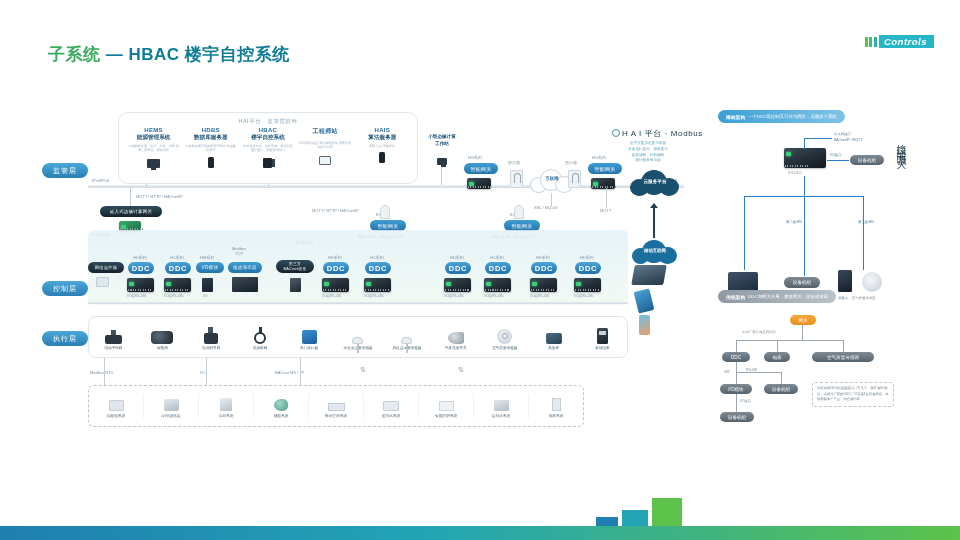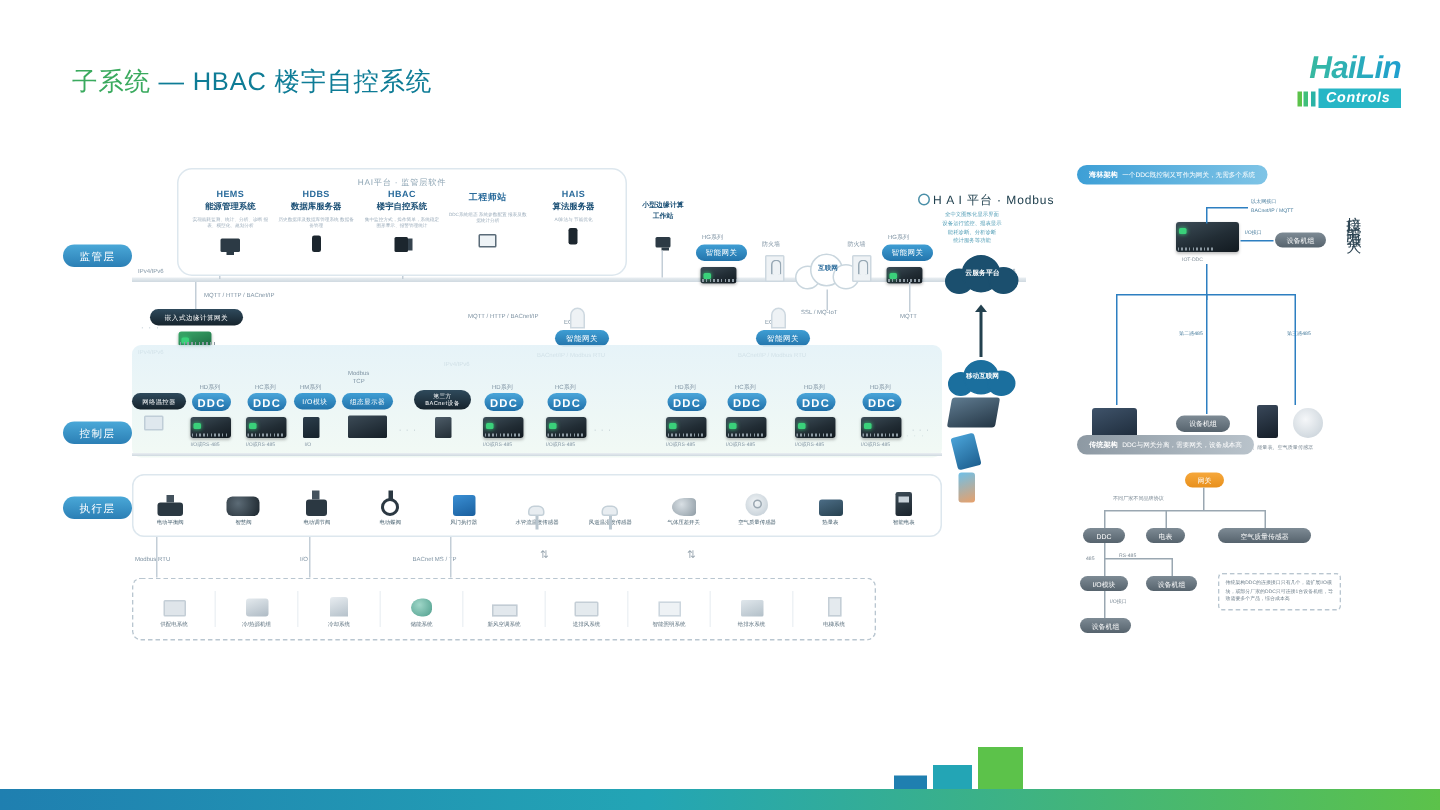--- a/index.html
+++ b/index.html
@@ -2,21 +2,21 @@
 <html><head>
 <meta charset="utf-8">
 <style>
   * { box-sizing: border-box; margin:0; padding:0; }
   body {
     width:960px; height:540px; overflow:hidden;
     font-family:"Liberation Sans","DejaVu Sans",sans-serif;
     background:#ffffff; position:relative;
   }
   
-  .title { position:absolute; left:48px; top:43px; font-size:17px; font-weight:normal; letter-spacing:.5px;}
+  .title { position:absolute; left:48px; top:43px; font-size:17px; font-weight:bold; letter-spacing:.5px;}
   .title .a { color:#3aaa5e; }
   .title .b { color:#0e7c96; }
   .logo { position:absolute; right:26px; top:34px; width:132px; text-align:right; }
   .logo-main { font-size:21px; font-weight:bold; font-style:italic; letter-spacing:-.5px;
      background:linear-gradient(90deg,#5cc24a 0%, #34b7a8 60%, #1f9fd0 100%);
      -webkit-background-clip:text; background-clip:text; color:transparent; }
   .logo-sub { margin-top:1px; display:flex; justify-content:flex-end; align-items:center; gap:2px; }
   .logo-bars { display:flex; gap:1.5px; }
   .logo-bars i { display:block; width:3px; height:10px; background:#5cc24a; }
   .logo-bars i:nth-child(2){background:#3fbf7a;}
@@ -120,21 +120,20 @@
 </head>
 <body>
 
 <div class="title">
   <span class="a">子系统</span>
   <span class="b">—</span>
   <span class="b">HBAC 楼宇自控系统</span>
 </div>
 
 <div class="logo">
-  <div class="logo-main">HaiLin</div>
   <div class="logo-sub">
     <span class="logo-bars">
         <i></i>
         <i></i>
         <i></i>
       </span>
     <span class="logo-ctl">Controls</span>
   </div>
 </div>
 

